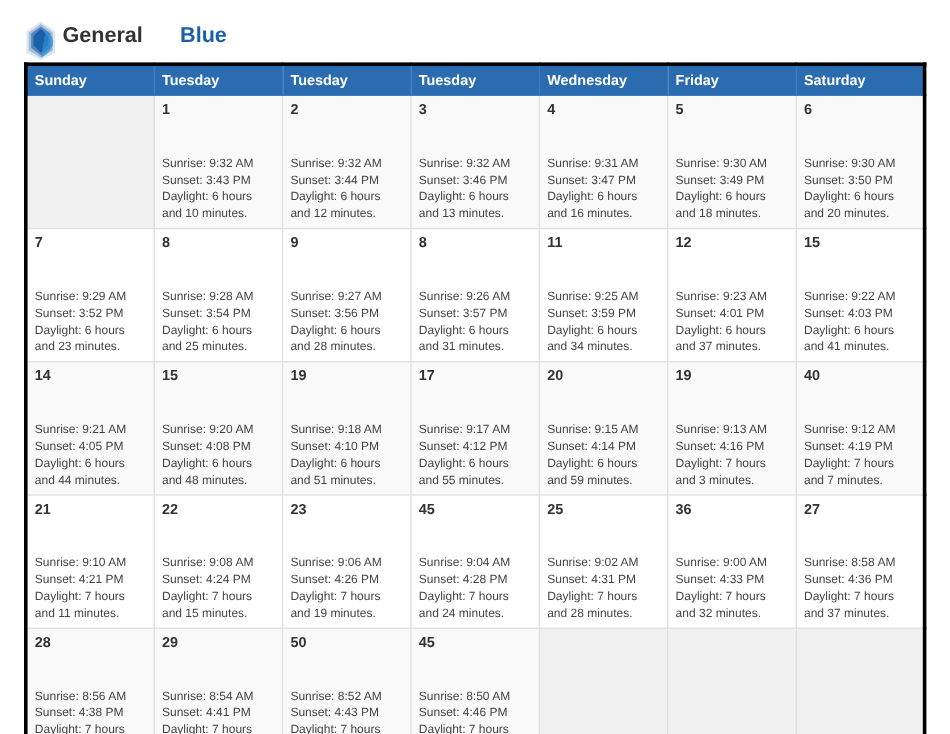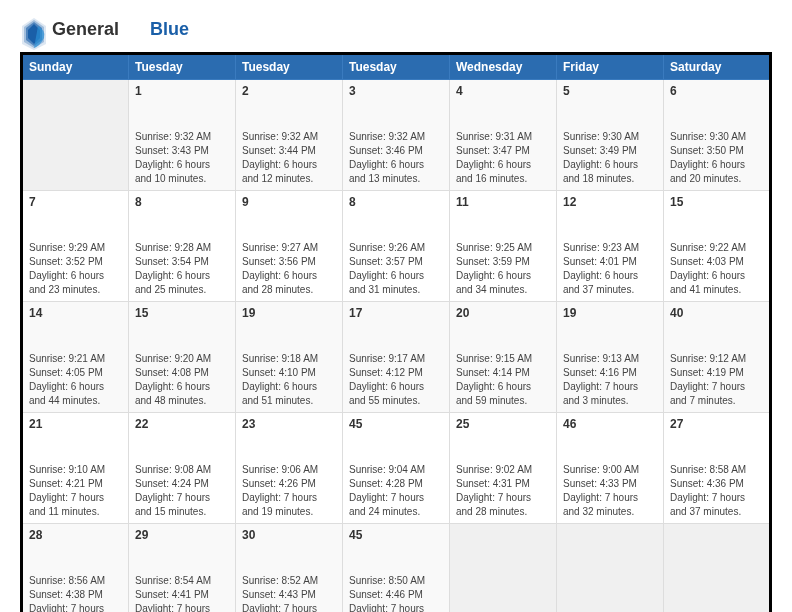--- a/index.html
+++ b/index.html
@@ -248,39 +248,39 @@
           </td>
           <td>
             <span class="day-number">45</span>
             <div class="day-info">Sunrise: 9:04 AM<br>Sunset: 4:28 PM<br>Daylight: 7 hours<br>and 24 minutes.</div>
           </td>
           <td>
             <span class="day-number">25</span>
             <div class="day-info">Sunrise: 9:02 AM<br>Sunset: 4:31 PM<br>Daylight: 7 hours<br>and 28 minutes.</div>
           </td>
           <td>
-            <span class="day-number">46</span>
+            <span class="day-number">36</span>
             <div class="day-info">Sunrise: 9:00 AM<br>Sunset: 4:33 PM<br>Daylight: 7 hours<br>and 32 minutes.</div>
           </td>
           <td>
             <span class="day-number">27</span>
             <div class="day-info">Sunrise: 8:58 AM<br>Sunset: 4:36 PM<br>Daylight: 7 hours<br>and 37 minutes.</div>
           </td>
         </tr>
         <tr>
           <td>
             <span class="day-number">28</span>
             <div class="day-info">Sunrise: 8:56 AM<br>Sunset: 4:38 PM<br>Daylight: 7 hours<br>and 41 minutes.</div>
           </td>
           <td>
             <span class="day-number">29</span>
             <div class="day-info">Sunrise: 8:54 AM<br>Sunset: 4:41 PM<br>Daylight: 7 hours<br>and 46 minutes.</div>
           </td>
           <td>
-            <span class="day-number">30</span>
+            <span class="day-number">50</span>
             <div class="day-info">Sunrise: 8:52 AM<br>Sunset: 4:43 PM<br>Daylight: 7 hours<br>and 51 minutes.</div>
           </td>
           <td>
             <span class="day-number">45</span>
             <div class="day-info">Sunrise: 8:50 AM<br>Sunset: 4:46 PM<br>Daylight: 7 hours<br>and 55 minutes.</div>
           </td>
           <td class="empty-cell"></td>
           <td class="empty-cell"></td>
           <td class="empty-cell"></td>
         </tr>

